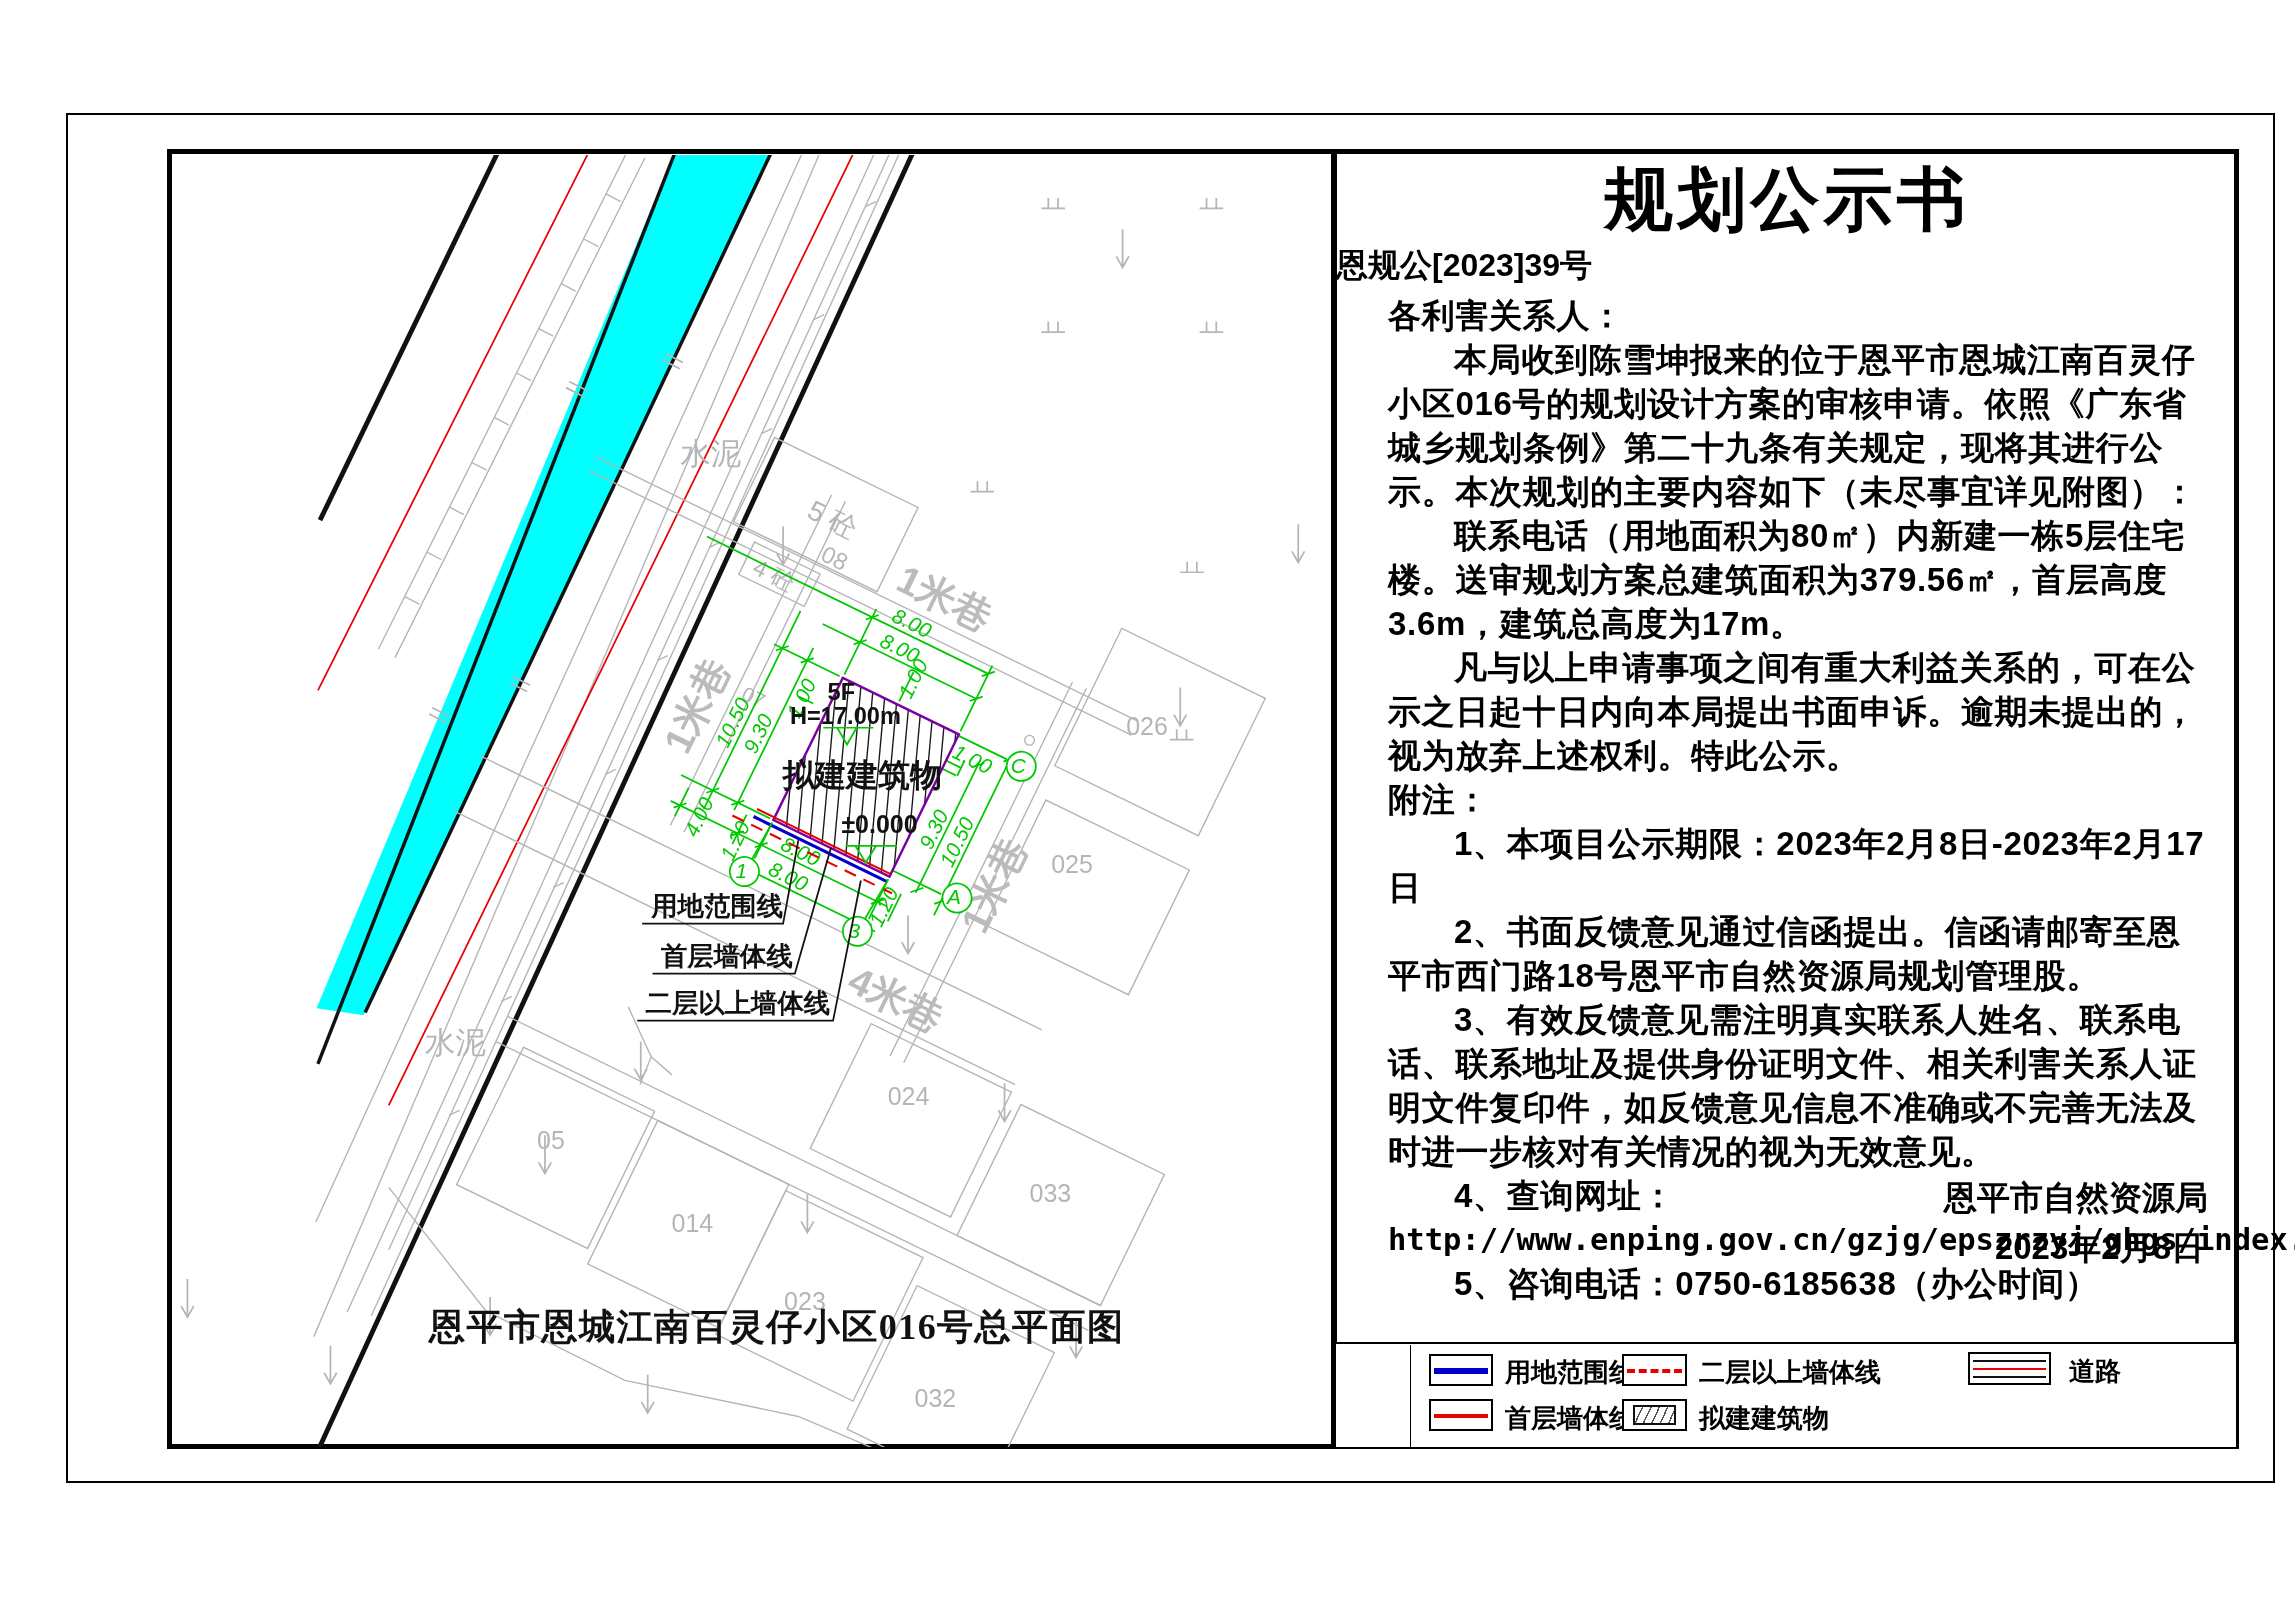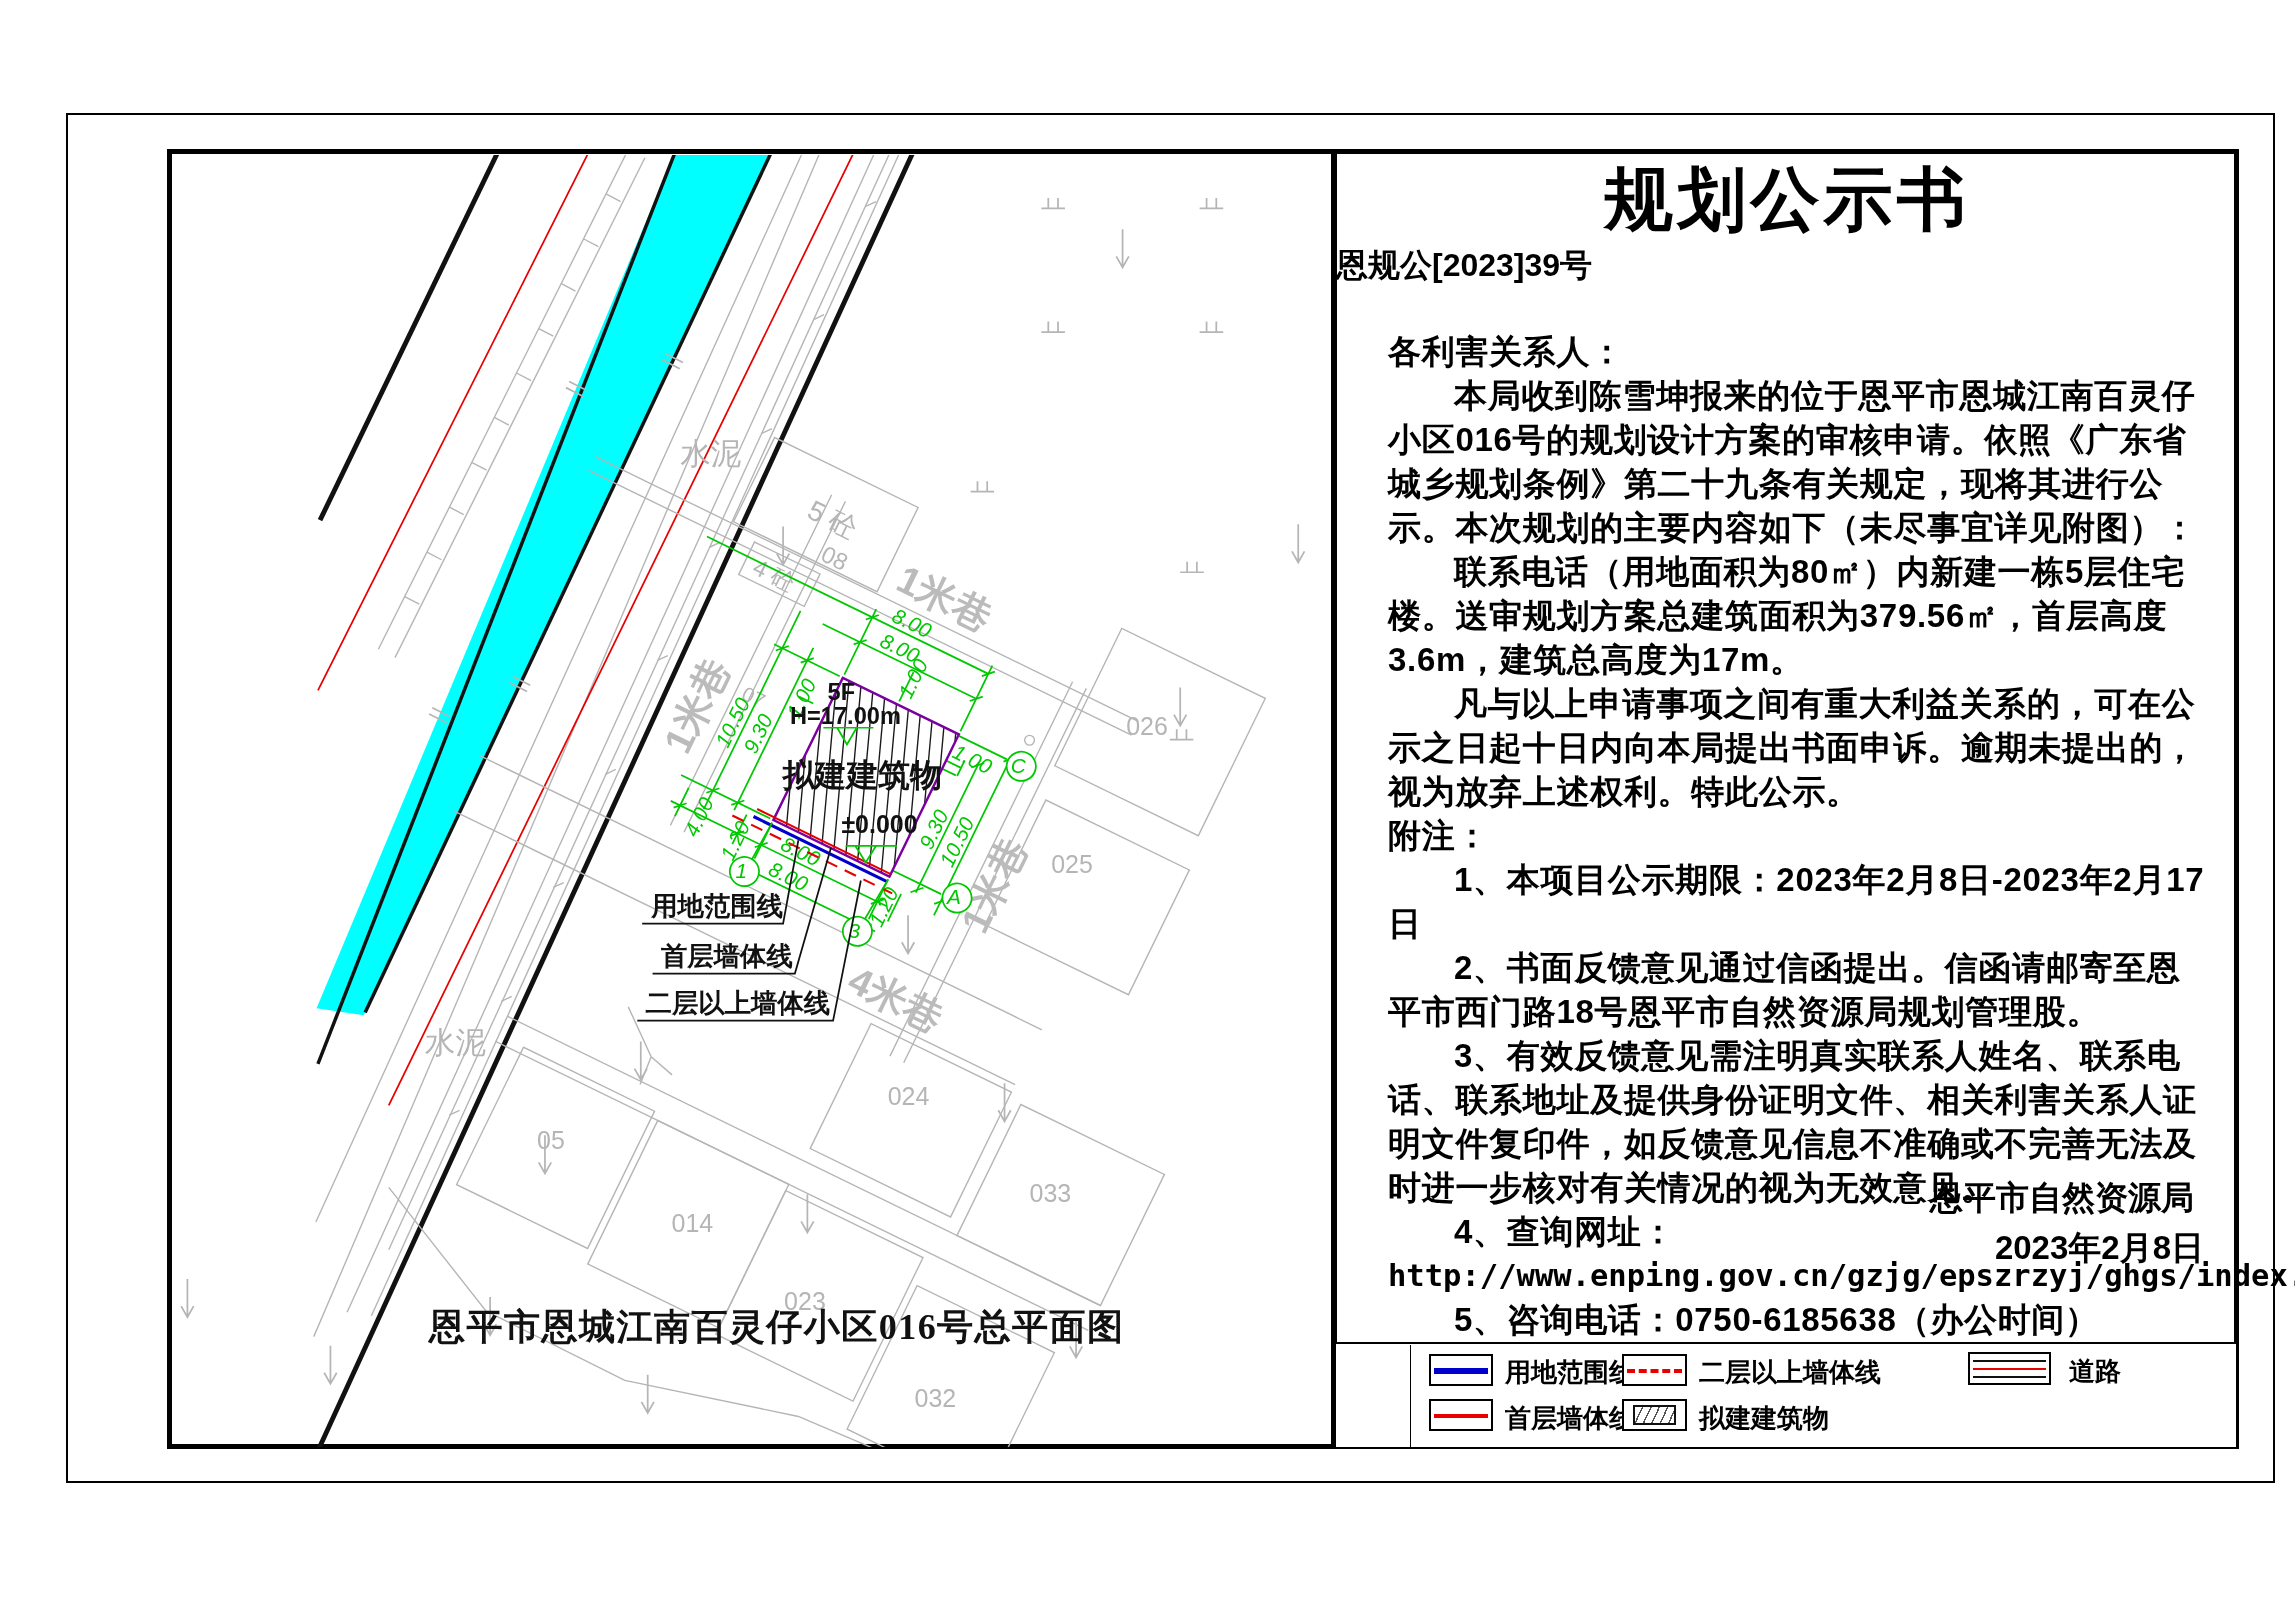--- a/index.html
+++ b/index.html
@@ -10,25 +10,25 @@
         border:2.1px solid #000;box-sizing:border-box;}
   #inner-frame{position:absolute;left:167px;top:149px;width:2072px;height:1300px;
         border:5.6px solid #000;box-sizing:border-box;}
   #panel-divider{position:absolute;left:1331px;top:149px;width:5.6px;height:1300px;background:#000;}
   
   .doc-title{position:absolute;left:1336px;top:154px;width:902px;text-align:center;
         font-family:Liberation Sans, sans-serif;font-weight:bold;font-size:69px;color:#000;letter-spacing:4.2px;}
   .doc-no{position:absolute;left:1336px;top:244px;width:902px;text-align:left;
         font-weight:bold;font-size:32px;color:#000;}
   #notice-body{position:absolute;left:1388px;top:294px;width:826px;color:#000;
-        font-size:33px;line-height:44px;font-weight:bold;letter-spacing:0.7px;margin-top:36px;}
+        font-size:33px;line-height:44px;font-weight:bold;letter-spacing:0.7px;}
   #notice-body p{margin:0;}
   #notice-body p.indent{text-indent:2em;}
   #notice-body p.url{font-family:"DejaVu Sans Mono",monospace;font-weight:bold;font-size:30.5px;letter-spacing:0;}
-  .sig-agency{position:absolute;left:1930px;top:1176px;width:292px;text-align:left;
+  .sig-agency{position:absolute;left:1930px;top:1176px;width:292px;text-align:center;
         font-size:33px;font-weight:bold;color:#000;}
   .sig-date{position:absolute;left:1930px;top:1226px;width:274px;text-align:right;
         font-size:33px;font-weight:bold;color:#000;}
   
   #legend-strip{position:absolute;left:1336px;top:1342px;width:900px;height:105px;
         border-top:2.8px solid #000;box-sizing:border-box;background:#fff;}
   #legend-divider{position:absolute;left:1410px;top:1345px;width:1.4px;height:102px;background:#000;}
   .lg-box{position:absolute;background:#fff;border:2.1px solid #000;box-sizing:border-box;}
   .lg-label{position:absolute;font-size:26px;font-weight:bold;color:#000;white-space:nowrap;}
   .lg-line{position:absolute;left:2.8px;right:2.8px;}

